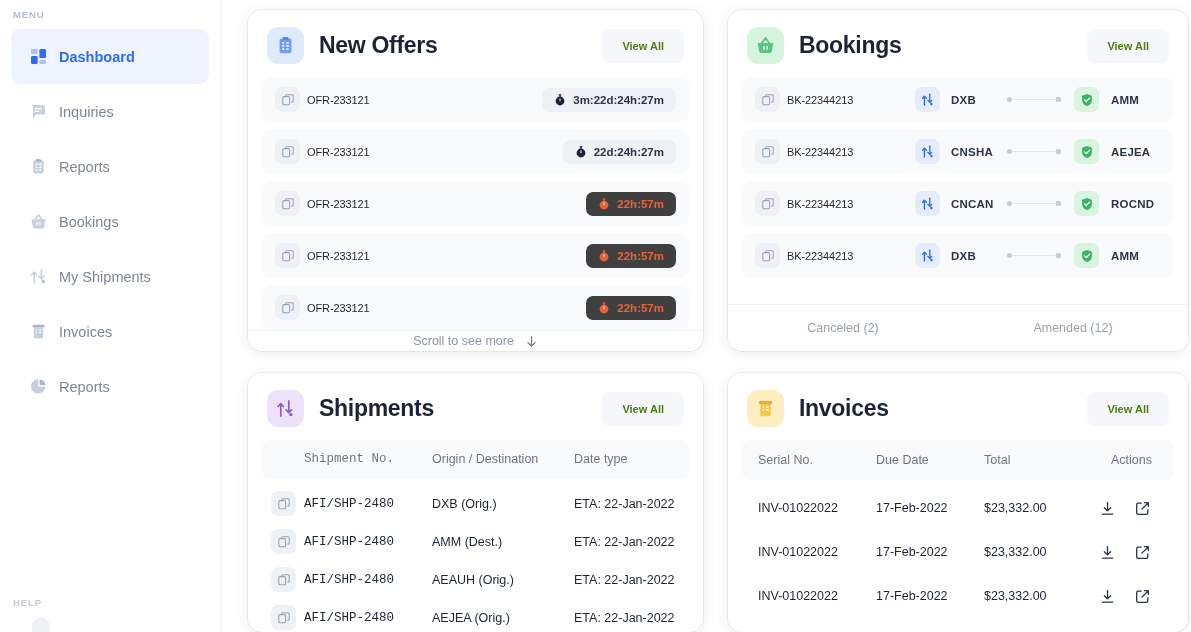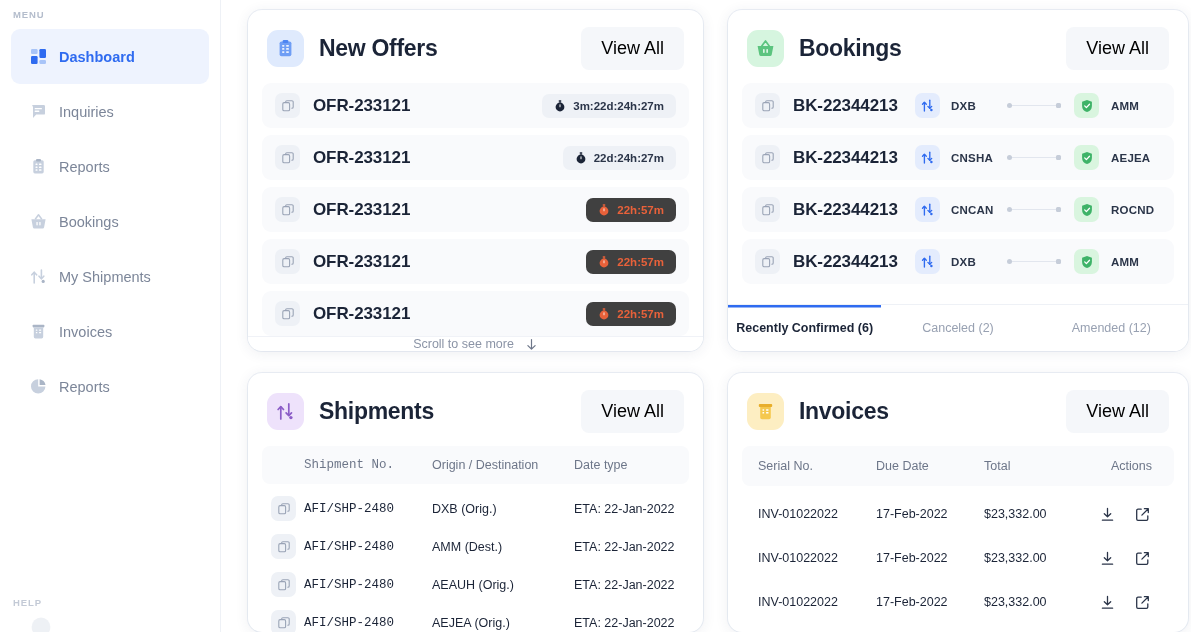--- a/index.html
+++ b/index.html
@@ -69,41 +69,41 @@
   .head-icon svg { width: 19px; height: 19px; display: block; }
   .card-title {
     font-size: 23px; font-weight: 700; color: #1b2437;
     margin-left: 15px; letter-spacing: -0.3px;
   }
   .view-all {
     margin-left: auto;
     background: #f5f7fa;
     border: none; border-radius: 8px;
     font-family: inherit;
-    font-size: 18px; font-weight: 400; color: #000000;
+    font-size: 11px; font-weight: 700; color: #4d7c0f;
     padding: 11px 20px; cursor: pointer;
   }
 
   
   .rows { padding: 0 14px; display: flex; flex-direction: column; gap: 7px; }
   .row {
     display: flex; align-items: center;
     height: 45px; border-radius: 9px;
     background: #f9fafc; padding: 0 13px;
     flex: 0 0 45px;
   }
   .copy-btn {
     width: 25px; height: 25px; border-radius: 7px;
     background: #eef1f6; display: flex; align-items: center; justify-content: center;
     flex: 0 0 25px; cursor: pointer;
   }
   .copy-btn svg { width: 12px; height: 12px; display: block; }
   .row-id {
-    font-size: 17px; font-weight: 700; color: #1b2437;
-    margin-left: 13px; letter-spacing: -0.1px;
+    font-size: 11px; font-weight: 400; color: #1b2437;
+    margin-left: 7px; letter-spacing: -0.1px;
   }
 
   
   .timer {
     margin-left: auto; display: flex; align-items: flex-start; gap: 7px;
     border-radius: 7px; padding: 6px 12px;
     font-size: 11.5px; font-weight: 600; white-space: nowrap;
   }
   .timer.normal { background: #eef1f6; color: #2b3549; }
   .timer.warn   { background: #404040; color: #e8613a; }
@@ -572,21 +572,20 @@
                   <path d="M7 0.9l4.9 1.9v4.1c0 3.1-2 5.3-4.9 6.2-2.9-.9-4.9-3.1-4.9-6.2V2.8L7 0.9z" fill="#3eb368"></path>
                   <path d="M4.7 6.9l1.7 1.7 3.1-3.3" stroke="#fff" stroke-width="1.3" stroke-linecap="round" stroke-linejoin="round" fill="none"></path>
                 </svg>
             </span>
             <span class="port dest">AMM</span>
           </span>
         </div>
       </div>
 
       <div class="tabs">
-        <div class="tab active">Recently Confirmed (6)</div>
         <div class="tab">Canceled (2)</div>
         <div class="tab">Amended (12)</div>
       </div>
     </section>
 
     <section class="card">
       <div class="card-head">
         <span class="head-icon" style="background:#eee2fb">
           <svg viewBox="0 0 19 19" fill="none">
               <path d="M4.8 17V5.2" stroke="#8b5cc7" stroke-width="1.7" stroke-linecap="round"></path>

